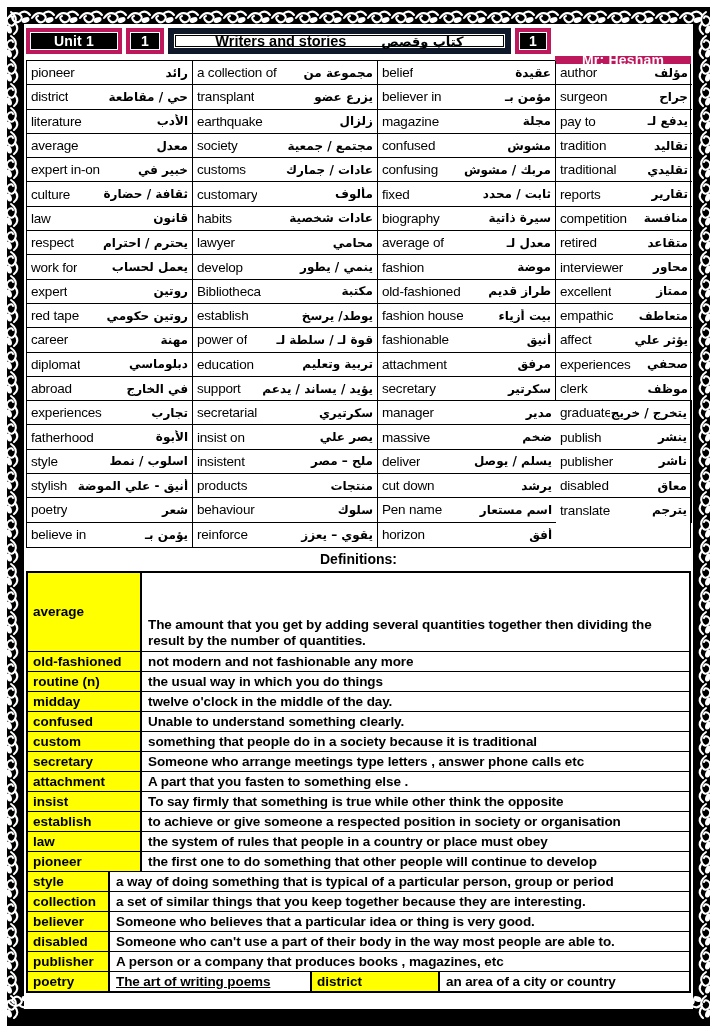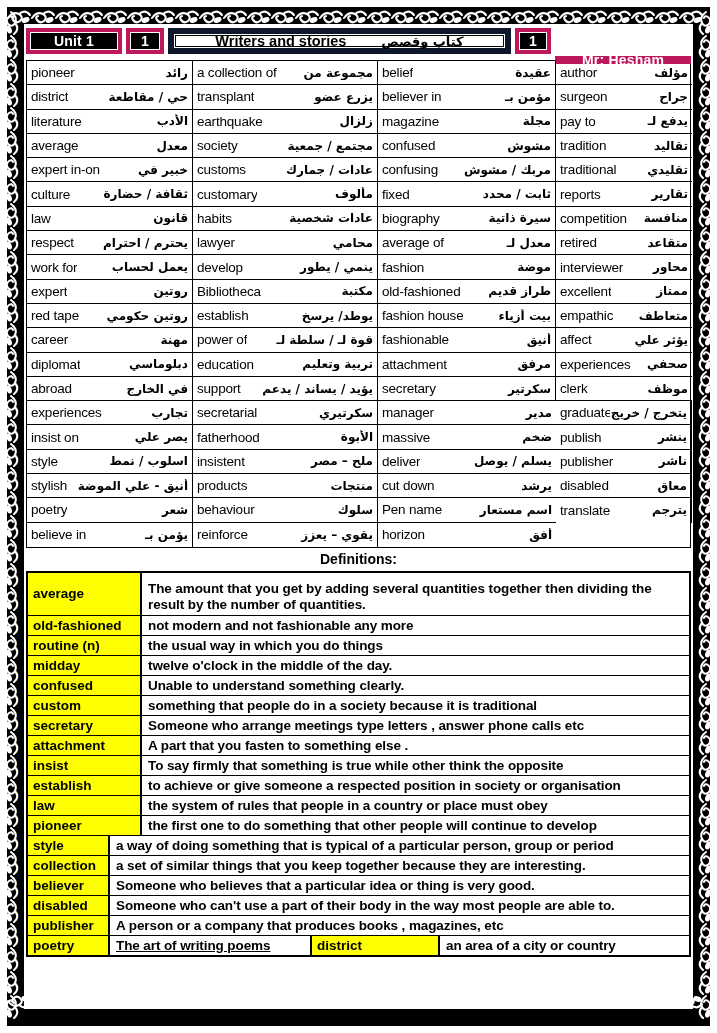--- a/index.html
+++ b/index.html
@@ -173,20 +173,21 @@
     padding: 1px 6px;
     box-sizing: border-box;
     display: flex;
     align-items: center;
     letter-spacing: -0.1px;
   }
   .def-text.two-line {
     display: block;
     line-height: 1.22;
     padding-top: 8px;
+    margin-top: 36px;
   }
   .def-row.tall { min-height: 38px; }
 
   
   .def-term.split {
     border-left: 2.5px solid #000000;
     border-right: 2.5px solid #000000;
     width: 130px;
     justify-content: flex-start;
   }
@@ -629,26 +630,26 @@
         </div>
         <div class="vcell lastcol">
           <span class="en">manager</span>
           <span class="ar">مدير</span>
         </div>
         <div class="vcell">
           <span class="en">graduate</span>
           <span class="ar">يتخرج / خريج</span>
         </div>
         <div class="vcell">
+          <span class="en">fatherhood</span>
+          <span class="ar">الأبوة</span>
+        </div>
+        <div class="vcell">
           <span class="en">insist on</span>
           <span class="ar">يصر علي</span>
-        </div>
-        <div class="vcell">
-          <span class="en">fatherhood</span>
-          <span class="ar">الأبوة</span>
         </div>
         <div class="vcell lastcol">
           <span class="en">massive</span>
           <span class="ar">ضخم</span>
         </div>
         <div class="vcell">
           <span class="en">publish</span>
           <span class="ar">ينشر</span>
         </div>
         <div class="vcell">

